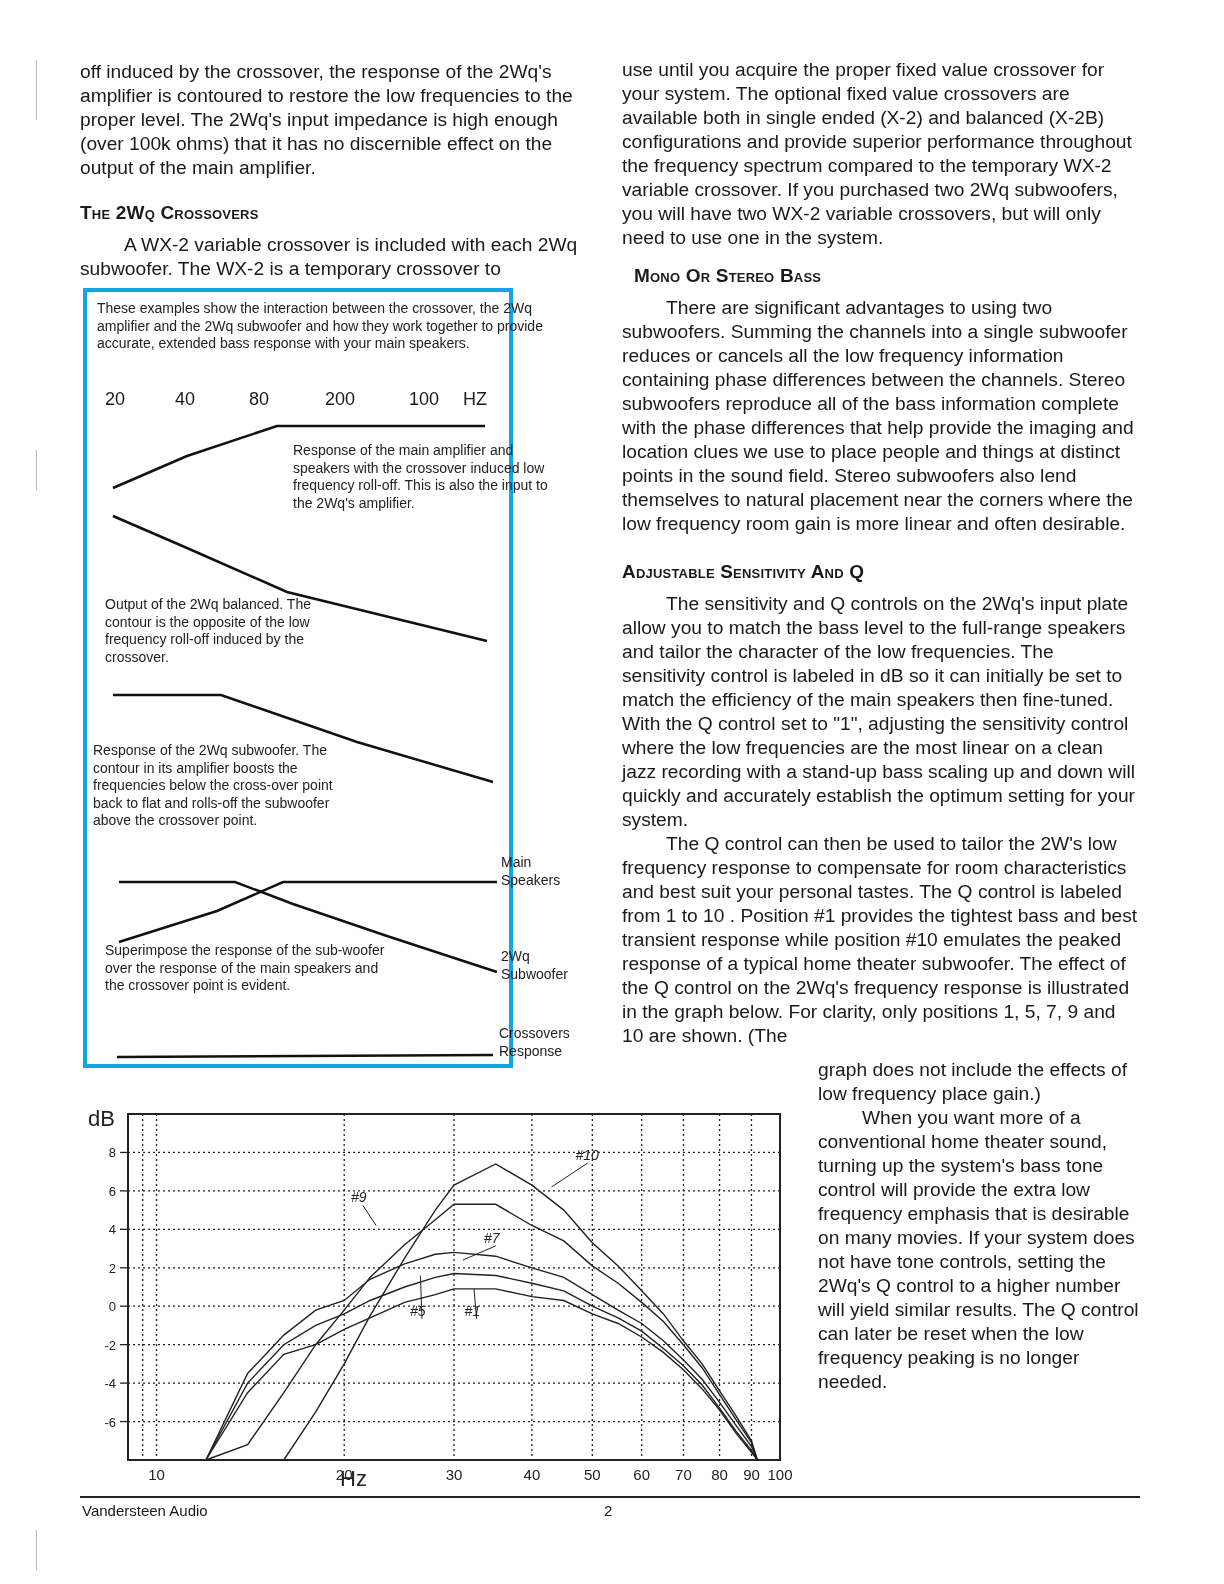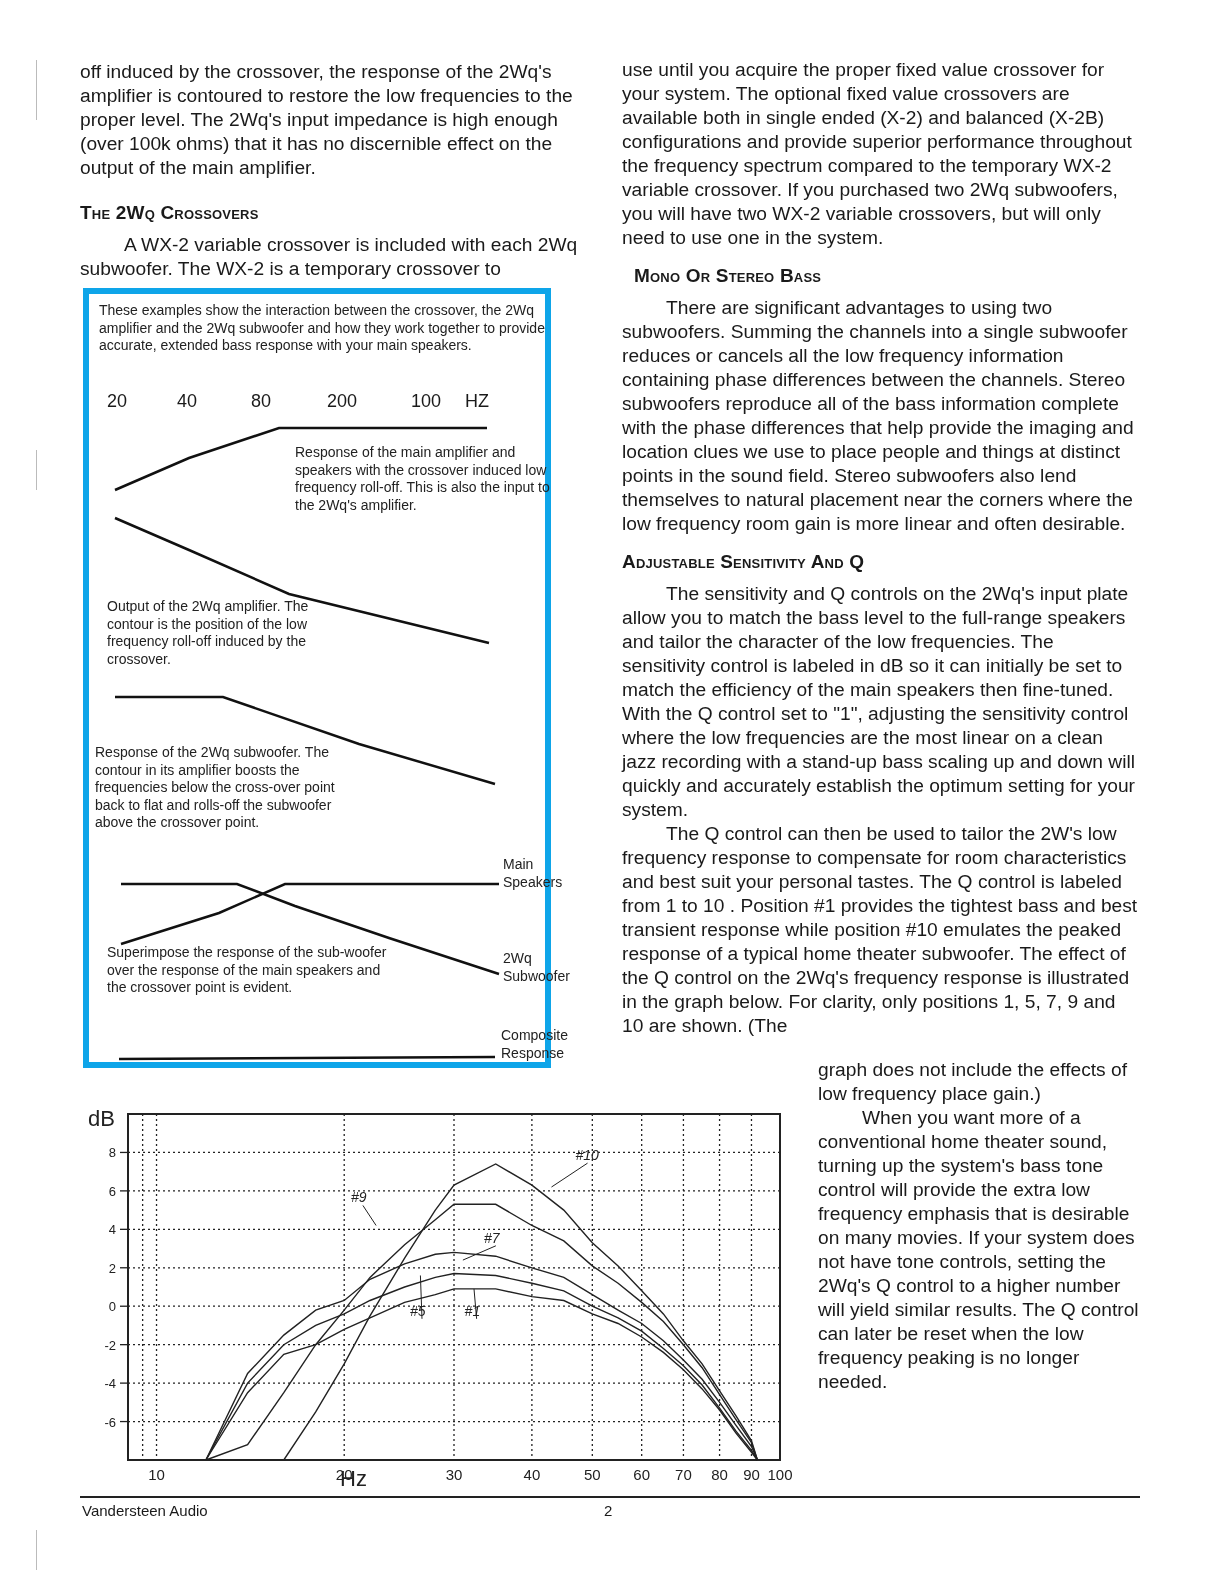--- a/index.html
+++ b/index.html
@@ -12,22 +12,22 @@
   .indent { text-indent: 44px; }
   .heading {
     font-weight: bold; font-variant: small-caps; font-size: 19px;
     letter-spacing: 0.2px; margin: 10px 0 8px 0; line-height: 24px;
   }
   #col-left { left: 80px; top: 60px; width: 520px; }
   #col-right { left: 622px; top: 58px; width: 520px; }
   #col-right-tail { left: 818px; top: 1058px; width: 330px; }
 
   .figure-box {
-    position: absolute; left: 83px; top: 288px; width: 468px; height: 780px;
-    border: 6px solid #0ea5e9; box-sizing: border-box;
+    position: absolute; left: 83px; top: 288px; width: 430px; height: 780px;
+    border: 4px solid #0ea5e9; box-sizing: border-box;
   }
   .figure-box .cap { position: absolute; font-size: 14px; line-height: 17.5px; color: #222; }
   .hz-row { position: absolute; top: 97px; font-size: 18px; }
   .figure-box svg { position: absolute; left: 0; top: 0; }
 
   #qgraph { position: absolute; left: 82px; top: 1098px; }
   .footer-rule { position: absolute; left: 80px; top: 1496px; width: 1060px; height: 2px; background: #222; }
   .footer-left { position: absolute; left: 82px; top: 1502px; font-size: 15px; }
   .footer-page { position: absolute; left: 604px; top: 1502px; font-size: 15px; }
   .margin-mark { position: absolute; width: 1px; background: #bbb; }
@@ -65,34 +65,34 @@
       <polyline points="26,403 134,403 270,450 406,490"></polyline>
 
       <polyline points="32,590 148,590 206,612 300,644 410,680"></polyline>
       <polyline points="32,650 130,619 196,590 410,590"></polyline>
 
       <polyline points="30,765 406,763"></polyline>
     </g>
   </svg>
 
   <div class="cap" style="left:206px; top:150px; width:260px;">Response of the main amplifier and speakers with the crossover induced low frequency roll-off. This is also the input to the 2Wq's amplifier.</div>
-  <div class="cap" style="left:18px; top:304px; width:220px;">Output of the 2Wq amplifier. The contour is the position of the low frequency roll-off induced by the crossover.</div>
+  <div class="cap" style="left:18px; top:304px; width:220px;">Output of the 2Wq balanced. The contour is the opposite of the low frequency roll-off induced by the crossover.</div>
   <div class="cap" style="left:6px; top:450px; width:260px;">Response of the 2Wq subwoofer. The contour in its amplifier boosts the frequencies below the cross-over point back to flat and rolls-off the subwoofer above the crossover point.</div>
   <div class="cap" style="left:18px; top:650px; width:290px;">Superimpose the response of the sub-woofer over the response of the main speakers and the crossover point is evident.</div>
 
   <div class="cap" style="left:414px; top:562px; width:80px;">Main Speakers</div>
   <div class="cap" style="left:414px; top:656px; width:80px;">2Wq Subwoofer</div>
-  <div class="cap" style="left:412px; top:733px; width:84px;">Composite Response</div>
+  <div class="cap" style="left:412px; top:733px; width:84px;">Crossovers Response</div>
 </div>
 
 <div class="col" id="col-right">
   <p>use until you acquire the proper fixed value crossover for your system. The optional fixed value crossovers are available both in single ended (X-2) and balanced (X-2B) configurations and provide superior performance throughout the frequency spectrum compared to the temporary WX-2 variable crossover. If you purchased two 2Wq subwoofers, you will have two WX-2 variable crossovers, but will only need to use one in the system.</p>
   <div class="heading" style="margin-top:14px;margin-left:12px;">Mono Or Stereo Bass</div>
   <p class="indent">There are significant advantages to using two subwoofers. Summing the channels into a single subwoofer reduces or cancels all the low frequency information containing phase differences between the channels. Stereo subwoofers reproduce all of the bass information complete with the phase differences that help provide the imaging and location clues we use to place people and things at distinct points in the sound field. Stereo subwoofers also lend themselves to natural placement near the corners where the low frequency room gain is more linear and often desirable.</p>
-  <div class="heading" style="margin-top:14px;">Adjustable Sensitivity And Q</div>
+  <div class="heading" style="margin-top:24px;">Adjustable Sensitivity And Q</div>
   <p class="indent">The sensitivity and Q controls on the 2Wq's input plate allow you to match the bass level to the full-range speakers and tailor the character of the low frequencies. The sensitivity control is labeled in dB so it can initially be set to match the efficiency of the main speakers then fine-tuned. With the Q control set to "1", adjusting the sensitivity control where the low frequencies are the most linear on a clean jazz recording with a stand-up bass scaling up and down will quickly and accurately establish the optimum setting for your system.</p>
   <p class="indent">The Q control can then be used to tailor the 2W's low frequency response to compensate for room characteristics and best suit your personal tastes. The Q control is labeled from 1 to 10 . Position #1 provides the tightest bass and best transient response while position #10 emulates the peaked response of a typical home theater subwoofer. The effect of the Q control on the 2Wq's frequency response is illustrated in the graph below. For clarity, only positions 1, 5, 7, 9 and 10 are shown. (The</p>
 </div>
 
 <div class="col" id="col-right-tail">
   <p>graph does not include the effects of low frequency place gain.)</p>
   <p class="indent">When you want more of a conventional home theater sound, turning up the system's bass tone control will provide the extra low frequency emphasis that is desirable on many movies. If your system does not have tone controls, setting the 2Wq's Q control to a higher number will yield similar results. The Q control can later be reset when the low frequency peaking is no longer needed.</p>
 </div>
 
 <svg id="qgraph" width="720" height="390">

